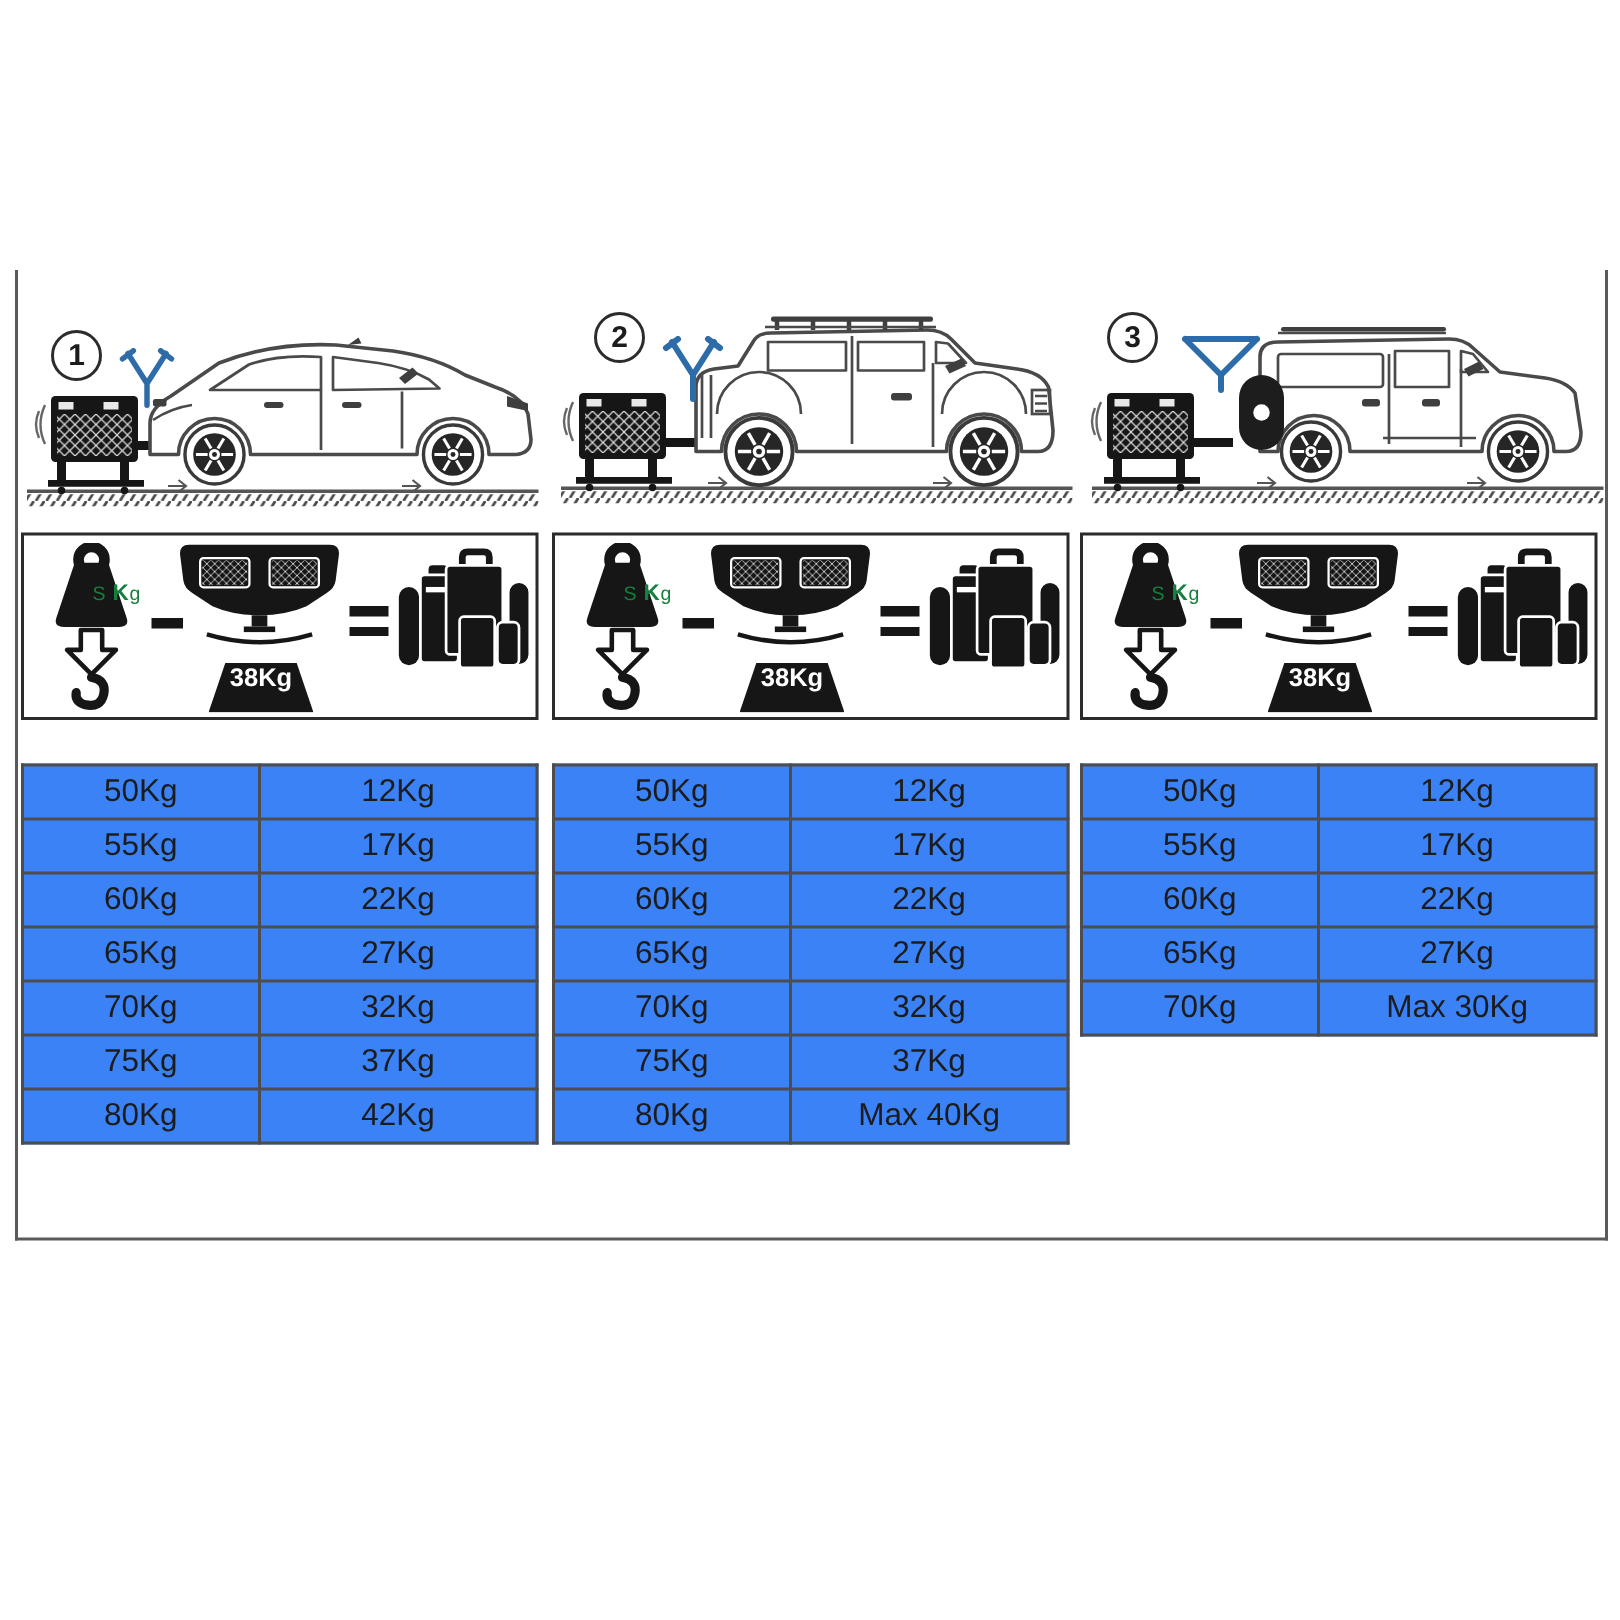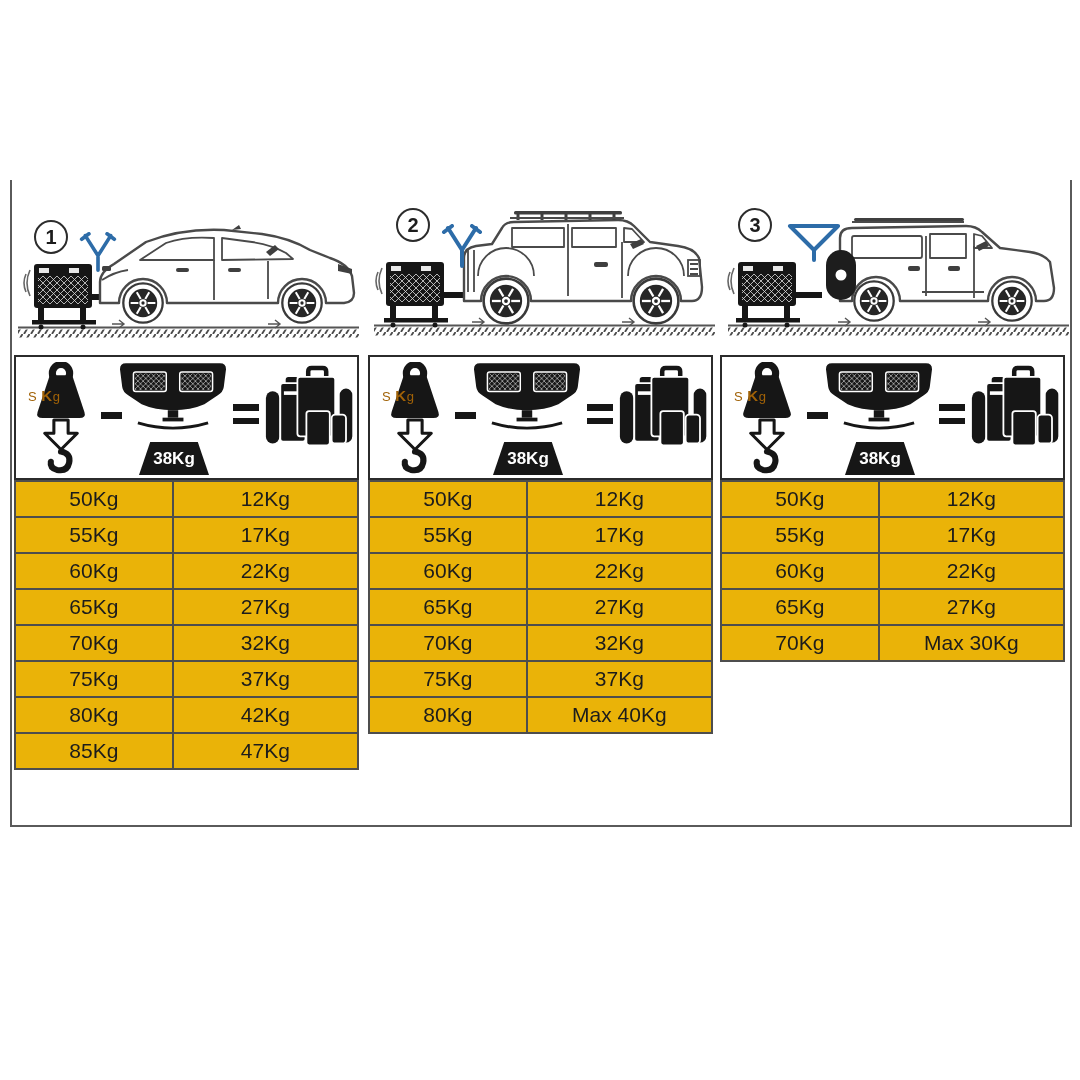--- a/index.html
+++ b/index.html
@@ -23,36 +23,36 @@
   .badge{
     position:absolute;width:30px;height:30px;border:2.5px solid #2c2c2c;border-radius:50%;
     background:#fff;display:flex;align-items:center;justify-content:center;
     font-size:20px;font-weight:bold;color:#1c1c1c;
   }
   
   .panel{position:absolute;width:345px;}
   .legend{position:relative;height:125px;border:2.5px solid #2b2b2b;background:#fff;box-sizing:border-box;}
   .legend .weight-svg{position:absolute;left:12px;top:5px;width:66px;height:114px;}
   .w-label{
-    position:absolute;left:12px;top:31px;width:66px;text-align:left;color:#a16207;
+    position:absolute;left:12px;top:31px;width:66px;text-align:right;color:#15803d;
     font-size:13px;letter-spacing:.5px;line-height:15px;
   }
   .w-label b{font-size:15px;}
   .minus-bar{position:absolute;left:85px;top:55px;width:21px;height:6.5px;background:#161616;}
   .carrier-svg{position:absolute;left:101px;top:3px;width:112px;height:78px;}
   .trap{
     position:absolute;left:123px;top:85px;width:70px;height:33px;background:#161616;
     clip-path:polygon(16% 0,84% 0,100% 100%,0 100%);
-    display:flex;align-items:center;justify-content:center;color:#fff;font-weight:bold;font-size:17px;
+    display:flex;justify-content:center;color:#fff;font-weight:bold;font-size:17px;
   }
   .equals{position:absolute;left:217px;top:47px;width:26px;}
   .equals .bar{height:6.5px;background:#161616;margin-bottom:7px;}
   .luggage-svg{position:absolute;left:249px;top:7px;width:90px;height:87px;}
   
-  table.load-table{border-collapse:collapse;width:100%;table-layout:fixed;background:#eab308;}
+  table.load-table{border-collapse:collapse;width:100%;table-layout:fixed;background:#3b82f6;margin-top:29px;}
   table.load-table td{
     border:2px solid #4d4d4d;height:34px;text-align:center;vertical-align:middle;
     font-size:21px;color:#1c1c1c;padding:0;
   }
   col.c1{width:46%;} col.c2{width:54%;}
 </style>
 </head>
 <body>
 
 <div class="canvas">
@@ -263,24 +263,20 @@
             <td>32Kg</td>
           </tr>
         <tr>
             <td>75Kg</td>
             <td>37Kg</td>
           </tr>
         <tr>
             <td>80Kg</td>
             <td>42Kg</td>
           </tr>
-        <tr>
-            <td>85Kg</td>
-            <td>47Kg</td>
-          </tr>
       </tbody>
     </table>
   </section>
 
   <section class="panel" style="left:368px;top:355px;">
     <div class="legend">
       <svg class="weight-svg">
           <use href="#sym-weight"></use>
         </svg>
       <span class="w-label"><span>S</span> <b>K</b><span>g</span></span>

